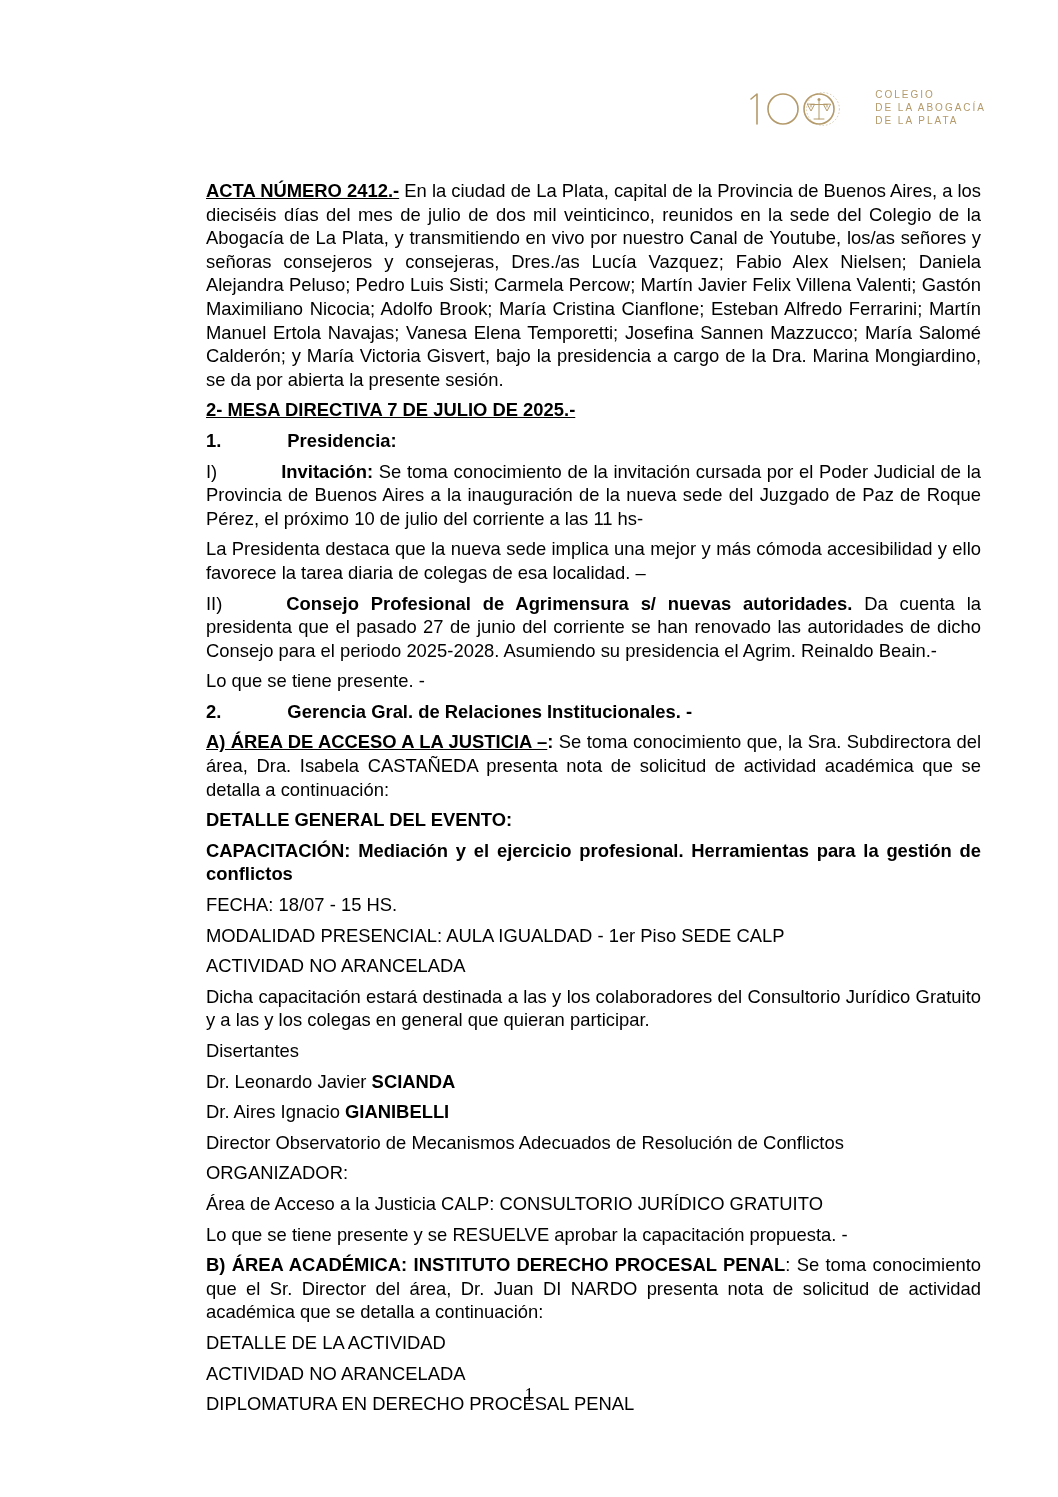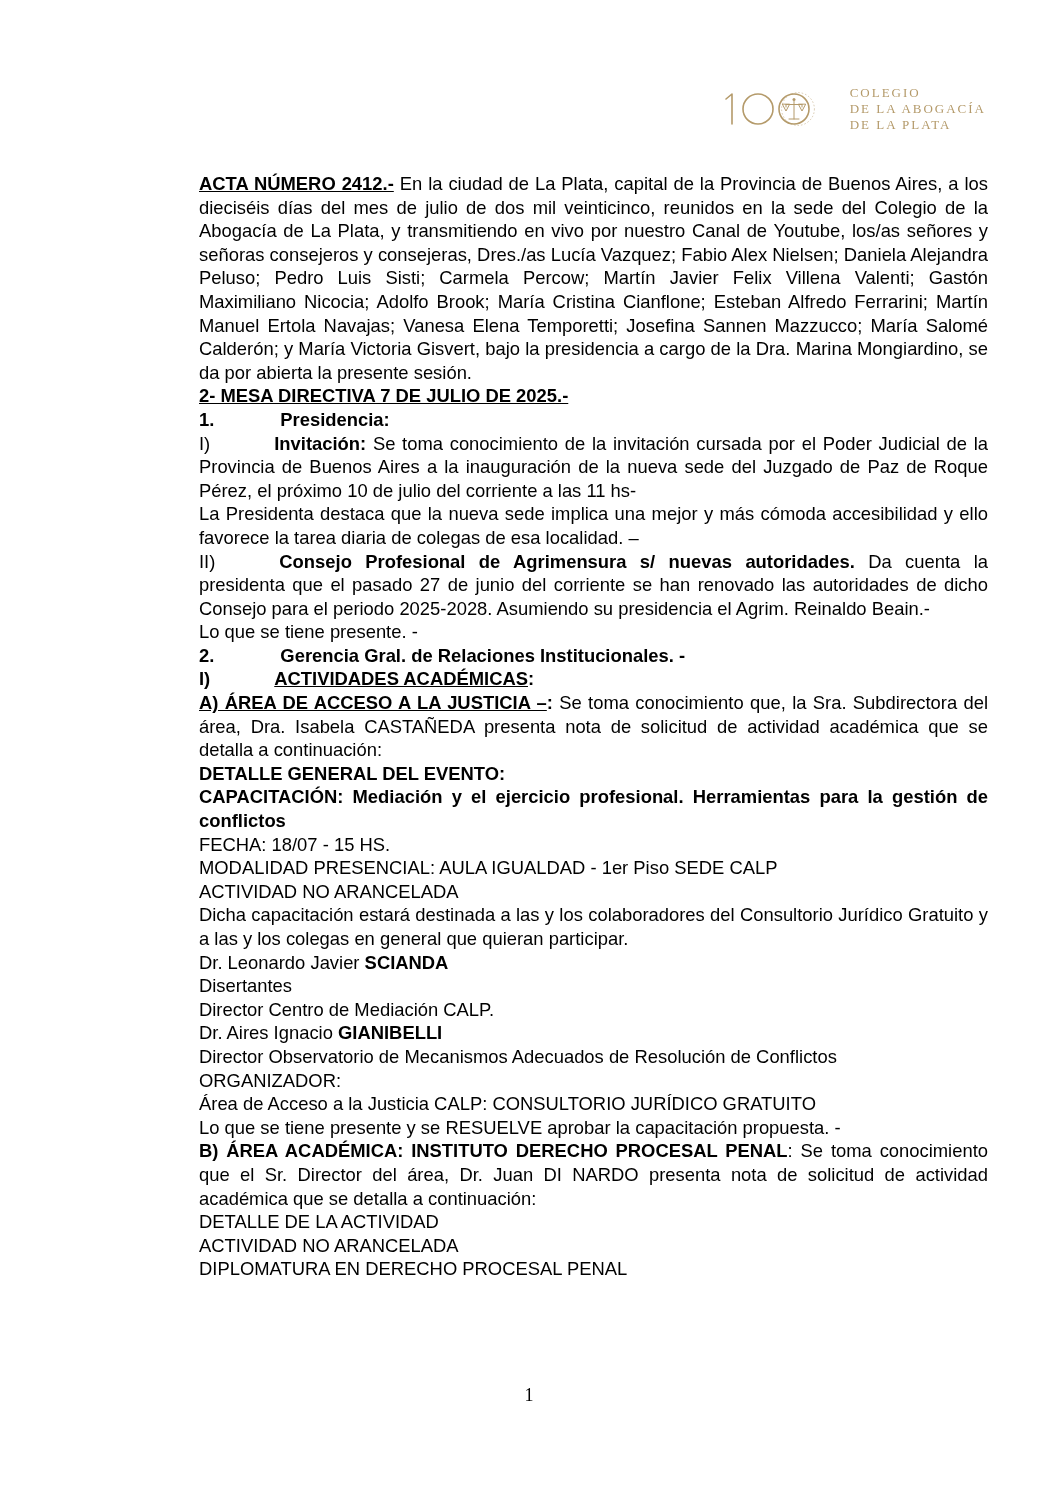--- a/index.html
+++ b/index.html
@@ -36,37 +36,37 @@
     display: block;
   }
   .logo-words {
     display: flex;
     flex-direction: column;
     justify-content: center;
     gap: 3px;
     padding-top: 2px;
   }
   .logo-words span {
-    font-family: Liberation Serif, serif;
-    font-size: 13px;
+    font-family: Liberation Sans, sans-serif;
+    font-size: 10px;
     letter-spacing: 2.0px;
     color: #b49a6a;
     line-height: 1;
     white-space: nowrap;
   }
 
   
   .doc {
     position: absolute;
     left: 199px;
     top: 172px;
     width: 789px;
   }
   .doc p {
-    margin: 0;
+    margin: 7px;
     font-size: 18.4px;
     line-height: 23.6px;
     text-align: justify;
     text-justify: inter-word;
     font-family: "Liberation Sans", sans-serif;
     color: #000;
     -webkit-font-smoothing: none;
   }
   
   .doc p.left {
@@ -144,41 +144,39 @@
 
     <p><span>La Presidenta destaca que la nueva sede implica una mejor y más cómoda accesibilidad y ello favorece la tarea diaria de colegas de esa localidad. –</span></p>
 
 
     <p><span>II)</span><span class="tabgap-sm"></span><span class="b">Consejo Profesional de Agrimensura s/ nuevas autoridades.</span><span>  Da cuenta la presidenta que el pasado 27 de junio del corriente se han renovado las autoridades de dicho Consejo para el periodo 2025-2028. Asumiendo su presidencia el Agrim. Reinaldo Beain.-</span></p>
 
     <p class="left"><span>Lo que se tiene presente. -</span></p>
 
     <p class="left"><span class="b">2.</span><span class="tabgap"></span><span class="b">Gerencia Gral. de Relaciones Institucionales. -</span></p>
 
-    <p class="left"><span class="b">I)</span><span class="tabgap-sm"></span><span class="bu">ACTIVIDADES ACADÉMICAS</span><span class="b">:</span></p>
 
     <p><span class="bu">A) ÁREA DE ACCESO A LA JUSTICIA –</span><span class="b">:</span><span> Se toma conocimiento que, la Sra. Subdirectora del área, Dra. Isabela CASTAÑEDA presenta nota de solicitud de actividad académica que se detalla a continuación:</span></p>
 
     <p class="left"><span class="b">DETALLE GENERAL DEL EVENTO:</span></p>
 
     <p><span class="b">CAPACITACIÓN: Mediación y el ejercicio profesional. Herramientas para la gestión de conflictos</span></p>
 
     <p class="left"><span>FECHA: 18/07 - 15 HS.</span></p>
 
     <p class="left"><span>MODALIDAD PRESENCIAL: AULA IGUALDAD - 1er Piso SEDE CALP</span></p>
 
     <p class="left"><span>ACTIVIDAD NO ARANCELADA</span></p>
 
     <p><span>Dicha capacitación estará destinada a las y los colaboradores del Consultorio Jurídico Gratuito y a las y los colegas en general que quieran participar.</span></p>
 
+    <p class="left"><span>Disertantes</span></p>
+
     <p class="left"><span>Dr. Leonardo Javier </span><span class="b">SCIANDA</span></p>
 
-    <p class="left"><span>Disertantes</span></p>
-
-    <p class="left"><span>Director Centro de Mediación CALP.</span></p>
 
     <p class="left"><span>Dr. Aires Ignacio </span><span class="b">GIANIBELLI</span></p>
 
     <p class="left"><span>Director Observatorio de Mecanismos Adecuados de Resolución de Conflictos</span></p>
 
     <p class="left"><span>ORGANIZADOR:</span></p>
 
     <p class="left"><span>Área de Acceso a la Justicia CALP:   CONSULTORIO JURÍDICO GRATUITO</span></p>
 
     <p class="left"><span>Lo que se tiene presente y se RESUELVE aprobar la capacitación propuesta. -</span></p>

